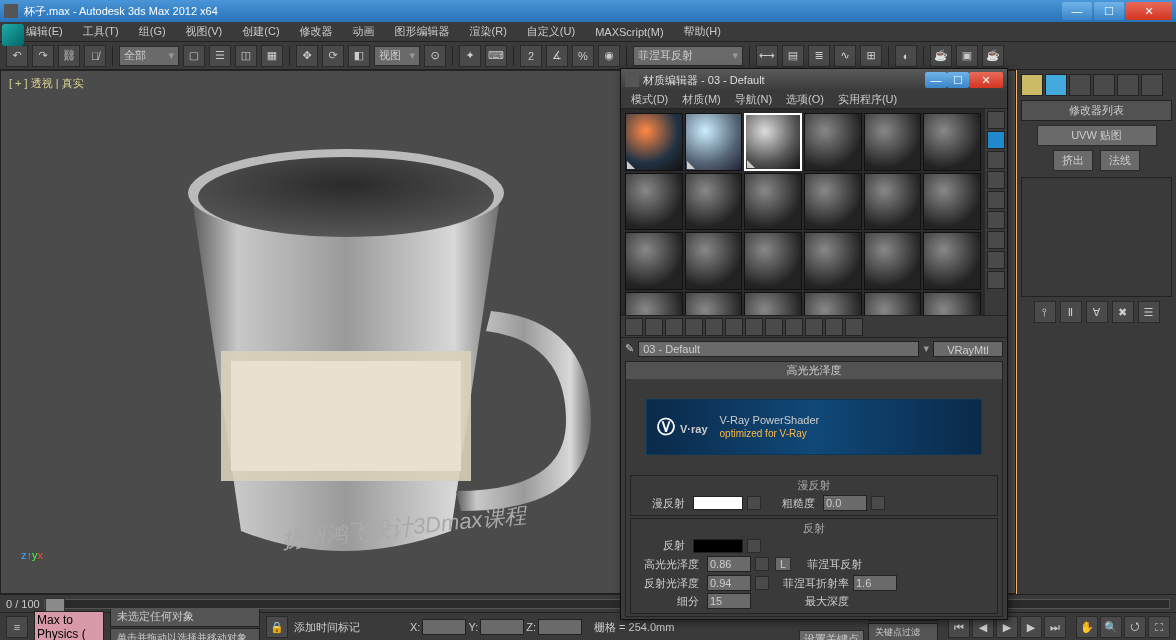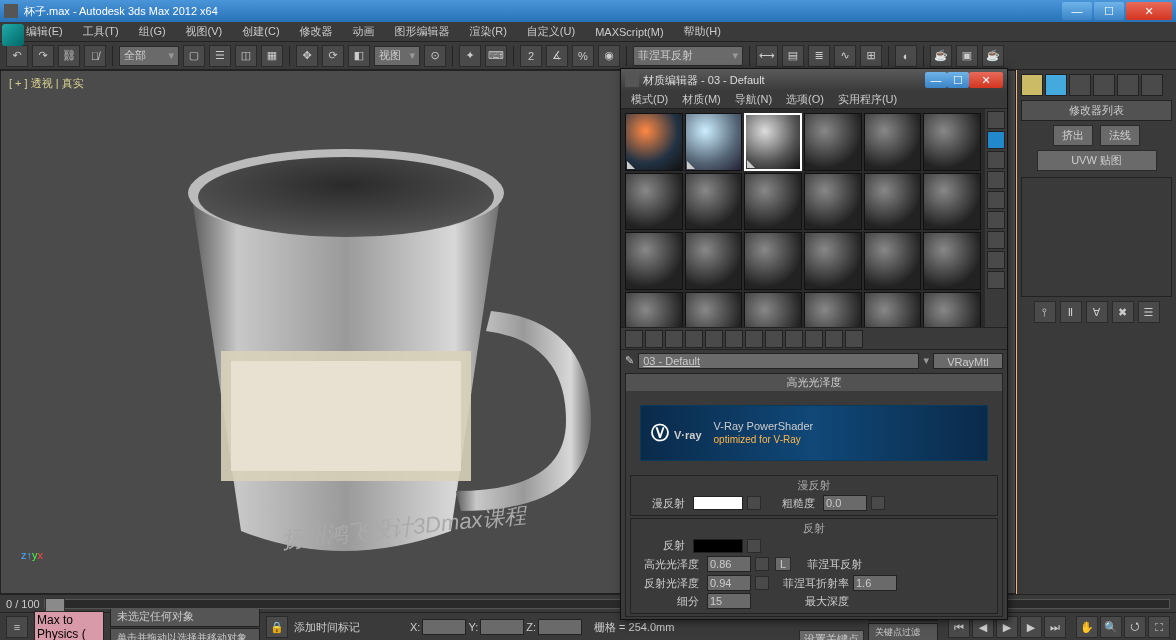--- a/index.html
+++ b/index.html
@@ -51,25 +51,25 @@
 .slots { flex:1; background:#2a2a2a; padding:4px; }
 .slot-grid { display:grid; grid-template-columns:repeat(6,1fr); gap:2px; }
 .slot { aspect-ratio:1; background:radial-gradient(circle at 35% 30%,#888,#222 70%); border:1px solid #111; position:relative; }
 .slot.sel { border:2px solid #fff; }
 .slot.tri::after { content:""; position:absolute; bottom:1px; left:1px; border:4px solid transparent; border-bottom-color:#ccc; border-left-color:#ccc; }
 .me-side { width:22px; background:#3a3a3a; display:flex; flex-direction:column; gap:2px; padding:2px; }
 .me-side .b { width:18px; height:18px; background:#4a4a4a; border:1px solid #222; }
 .me-row { height:22px; display:flex; align-items:center; gap:2px; padding:0 4px; border-top:1px solid #222; }
 .me-row .b { width:18px; height:18px; background:#4a4a4a; border:1px solid #222; }
 .me-name { height:22px; display:flex; align-items:center; padding:0 4px; gap:4px; border-top:1px solid #222; }
-.me-name input { flex:1; height:16px; background:#6a6a6a; border:1px solid #222; color:#ccc; padding:0 4px;text-decoration:underline; }
+.me-name input { flex:1; height:16px; background:#6a6a6a; border:1px solid #222; color:#ccc; padding:0 4px; }
 .me-name .type { width:70px; height:16px; background:#6a6a6a; border:1px solid #222; text-align:center; line-height:16px; }
 .rollout { border:1px solid #222; margin:2px 4px; }
 .rollout-hdr { background:#525252; text-align:center; padding:1px; }
-.vray-banner { height:56px; margin:14px; background:linear-gradient(90deg,#0a2a4a,#104878,#0a2a4a); display:flex; align-items:center; padding:0 10px; gap:12px; border:1px solid #0a3a5a; }
+.vray-banner { height:56px; margin:20px; background:linear-gradient(90deg,#0a2a4a,#104878,#0a2a4a); display:flex; align-items:center; padding:0 10px; gap:12px; border:1px solid #0a3a5a; }
 .vray-logo { font-size:18px; font-weight:bold; color:#fff; }
 .vray-txt { color:#cfe8ff; font-size:12px; line-height:14px; }
 .vray-txt .sub { color:#ffb84a; font-size:10px; display:block; }
 .param-sec { margin:2px 4px; border:1px solid #222; padding:2px 4px; }
 .param-sec .lbl { display:inline-block; width:50px; text-align:right; margin-right:4px; }
 .swatch { display:inline-block; width:50px; height:14px; border:1px solid #222; vertical-align:middle; }
 .param-row { display:flex; align-items:center; gap:4px; margin:2px 0; flex-wrap:wrap; }
 </style>
 </head>
 <body>
@@ -186,25 +186,25 @@
     <div class="rp-tabs">
       <div class="rp-tab" style="background:#cb6"></div>
       <div class="rp-tab active" style="background:#4ad"></div>
       <div class="rp-tab"></div>
       <div class="rp-tab"></div>
       <div class="rp-tab"></div>
       <div class="rp-tab"></div>
     </div>
     <div class="panel-hdr">修改器列表</div>
     <div style="text-align:center">
+      <span class="panel-btn" style="width:120px">UVW 贴图</span>
+    </div>
+    <div style="text-align:center">
       <span class="panel-btn">挤出</span>
       <span class="panel-btn">法线</span>
-    </div>
-    <div style="text-align:center">
-      <span class="panel-btn" style="width:120px">UVW 贴图</span>
     </div>
     <div class="panel-box"></div>
     <div style="display:flex;gap:4px;margin-top:4px;justify-content:center">
       <div class="tbtn">⫯</div>
       <div class="tbtn">Ⅱ</div>
       <div class="tbtn">∀</div>
       <div class="tbtn">✖</div>
       <div class="tbtn">☰</div>
     </div>
   </div>

